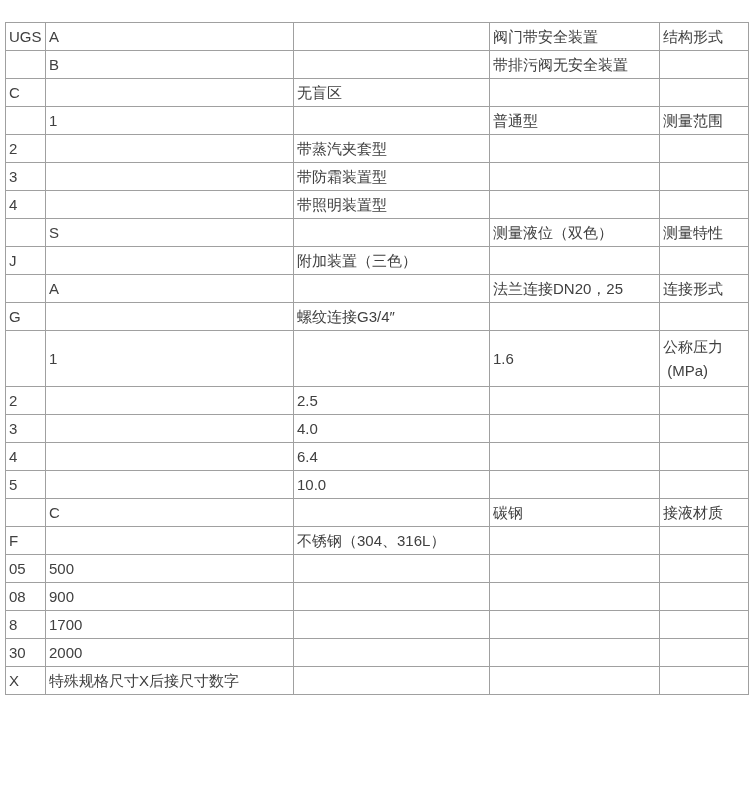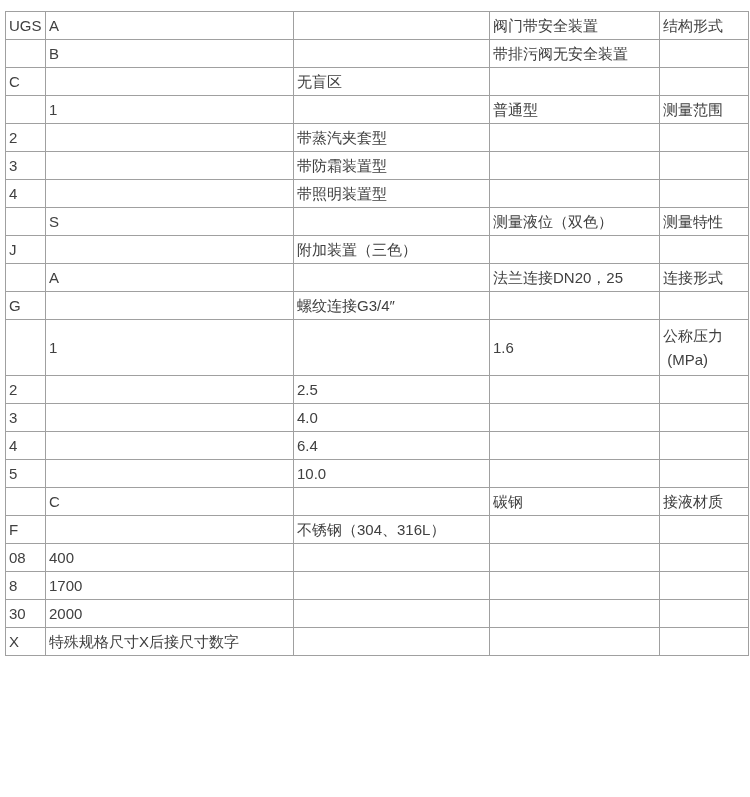--- a/index.html
+++ b/index.html
@@ -11,21 +11,21 @@
   html, body {
     margin: 0;
     padding: 0;
     background: var(--bg-color);
     font-family: "Liberation Sans", "DejaVu Sans", sans-serif;
   }
   .page {
     width: 750px;
     height: 797px;
     background: var(--bg-color);
-    padding: 11px 2px 6px 5px;
+    padding: 22px 2px 6px 5px;
     overflow: hidden;
   }
   table.spec-table {
     border-collapse: collapse;
     table-layout: fixed;
     width: 743px;
   }
   table.spec-table td {
     border: 1px solid var(--border-color);
     color: var(--text-color);
@@ -175,22 +175,29 @@
           <td>接液材质</td>
         </tr>
         <tr>
           <td>F</td>
           <td></td>
           <td>不锈钢（304、316L）</td>
           <td></td>
           <td></td>
         </tr>
         <tr>
+          <td>05</td>
+          <td>500</td>
+          <td></td>
+          <td></td>
+          <td></td>
+        </tr>
+        <tr>
           <td>08</td>
-          <td>400</td>
+          <td>900</td>
           <td></td>
           <td></td>
           <td></td>
         </tr>
         <tr>
           <td>8</td>
           <td>1700</td>
           <td></td>
           <td></td>
           <td></td>

